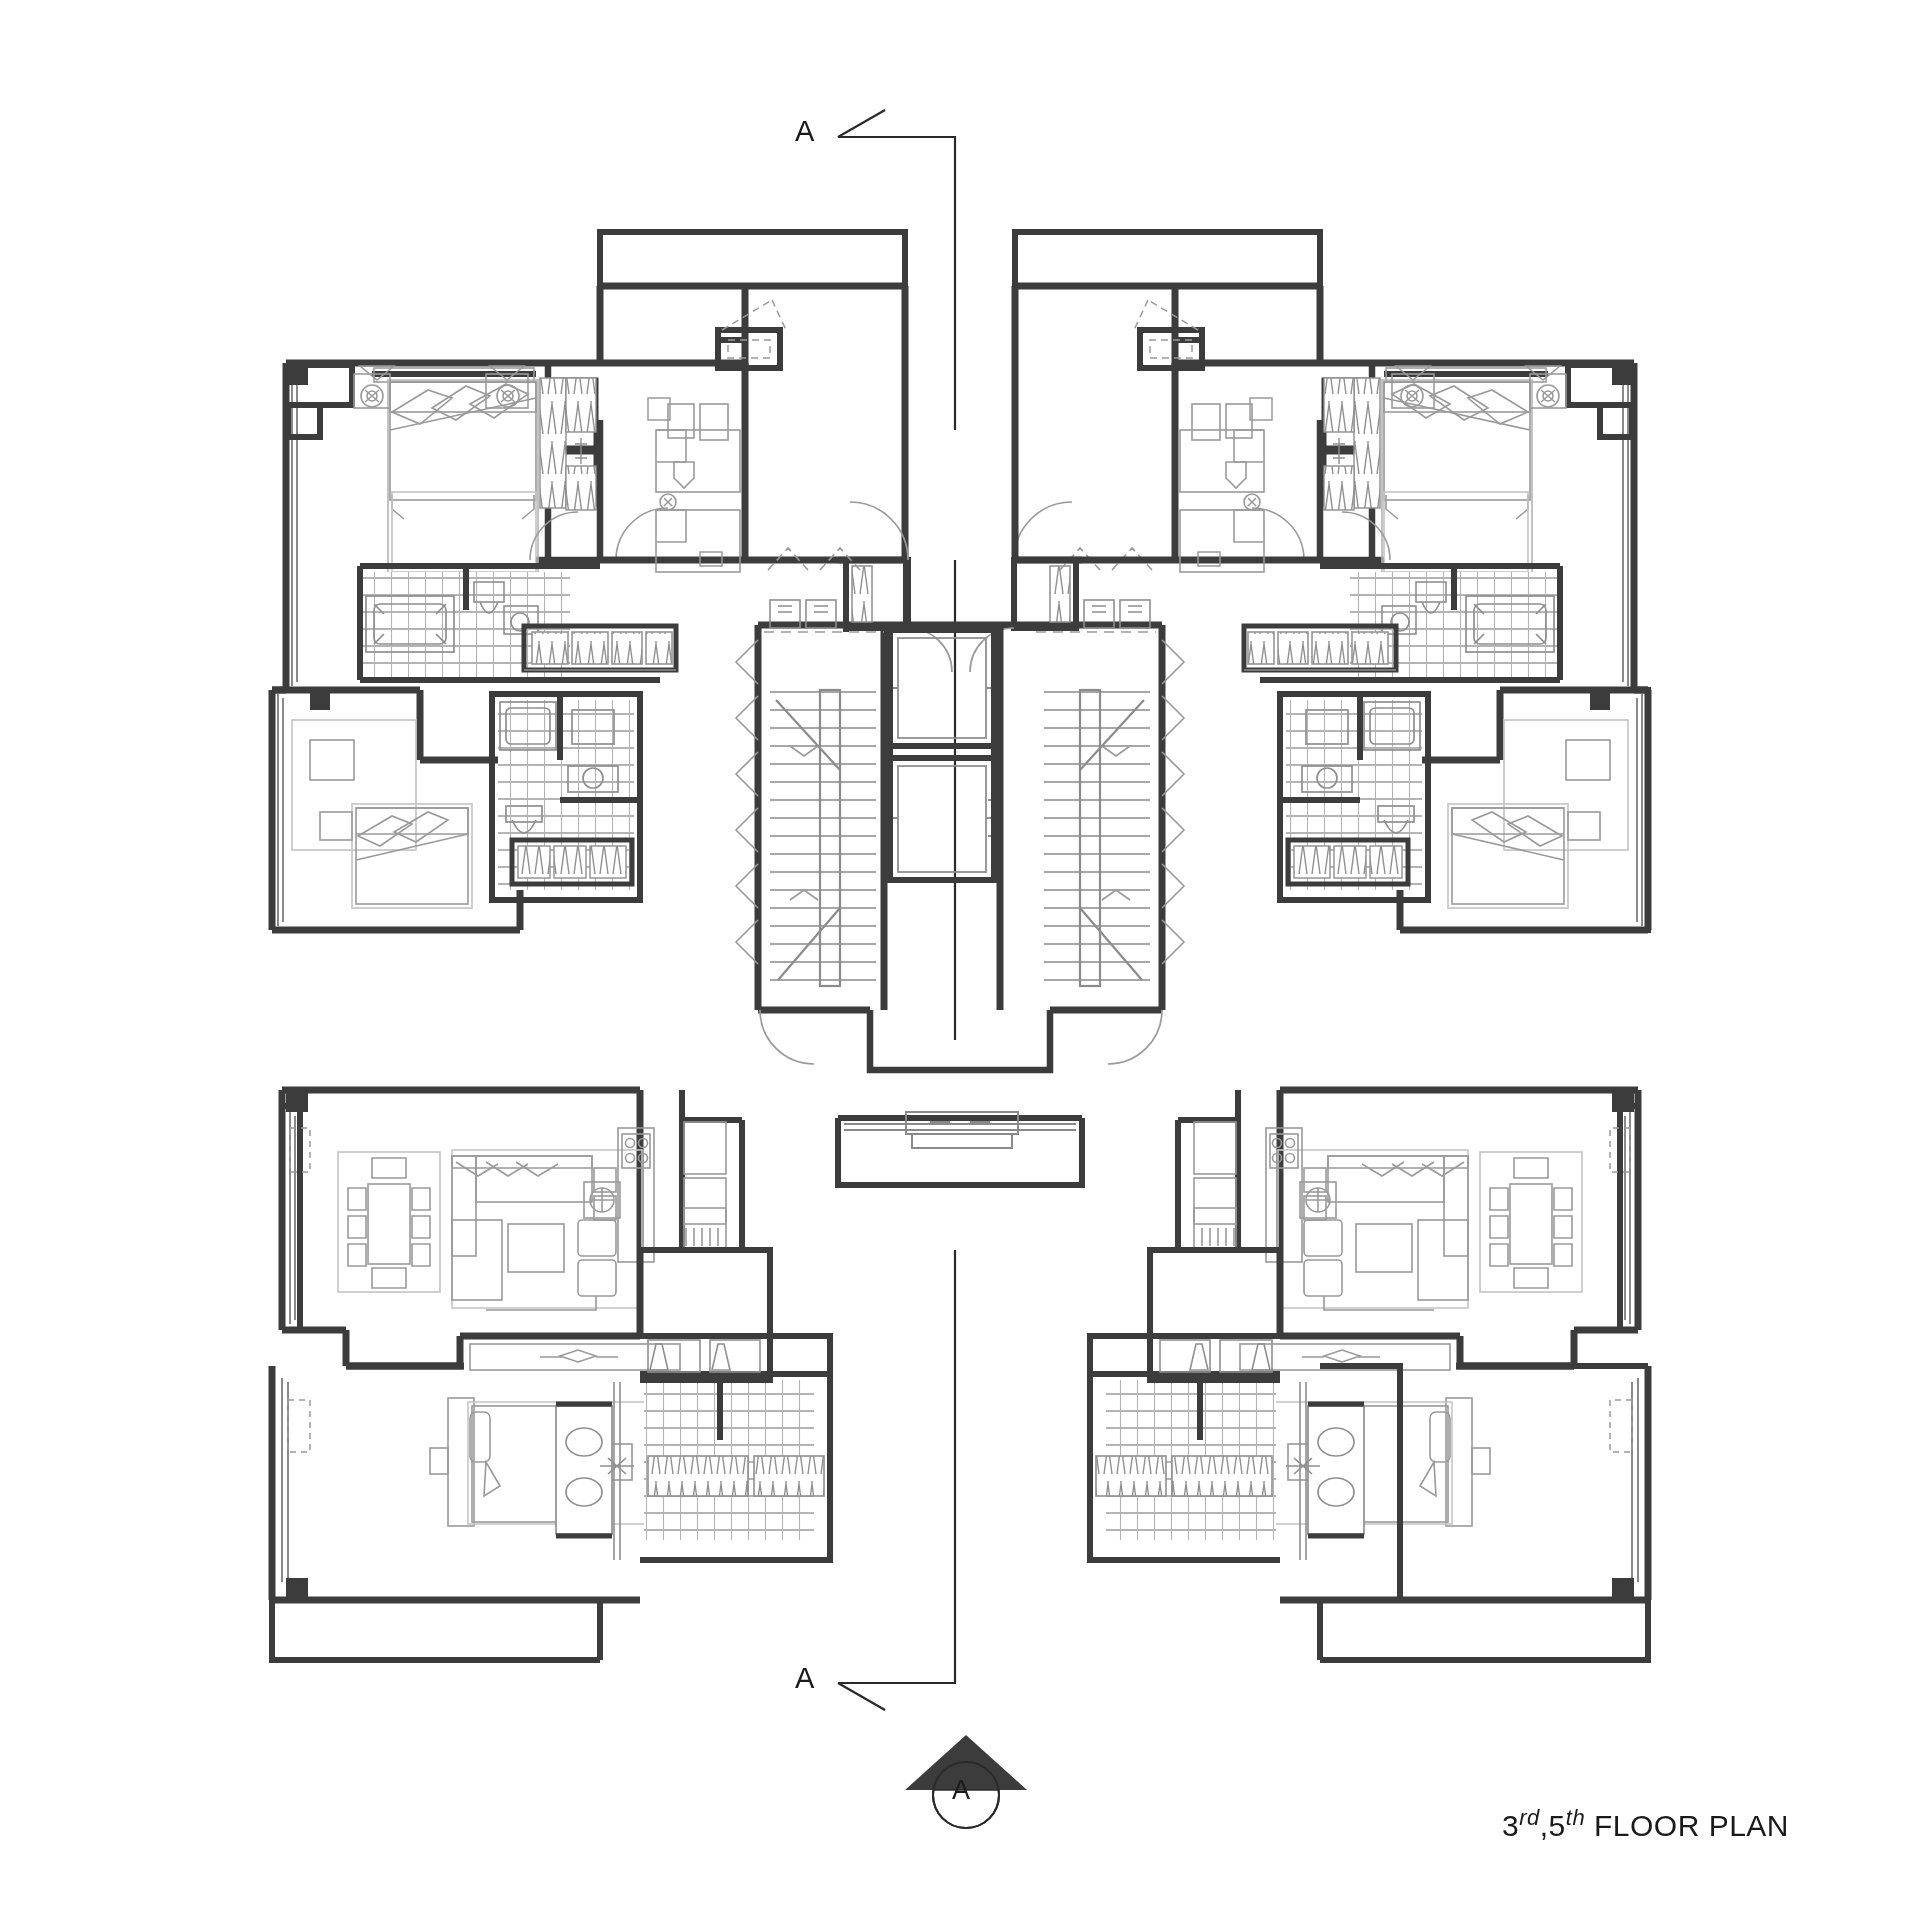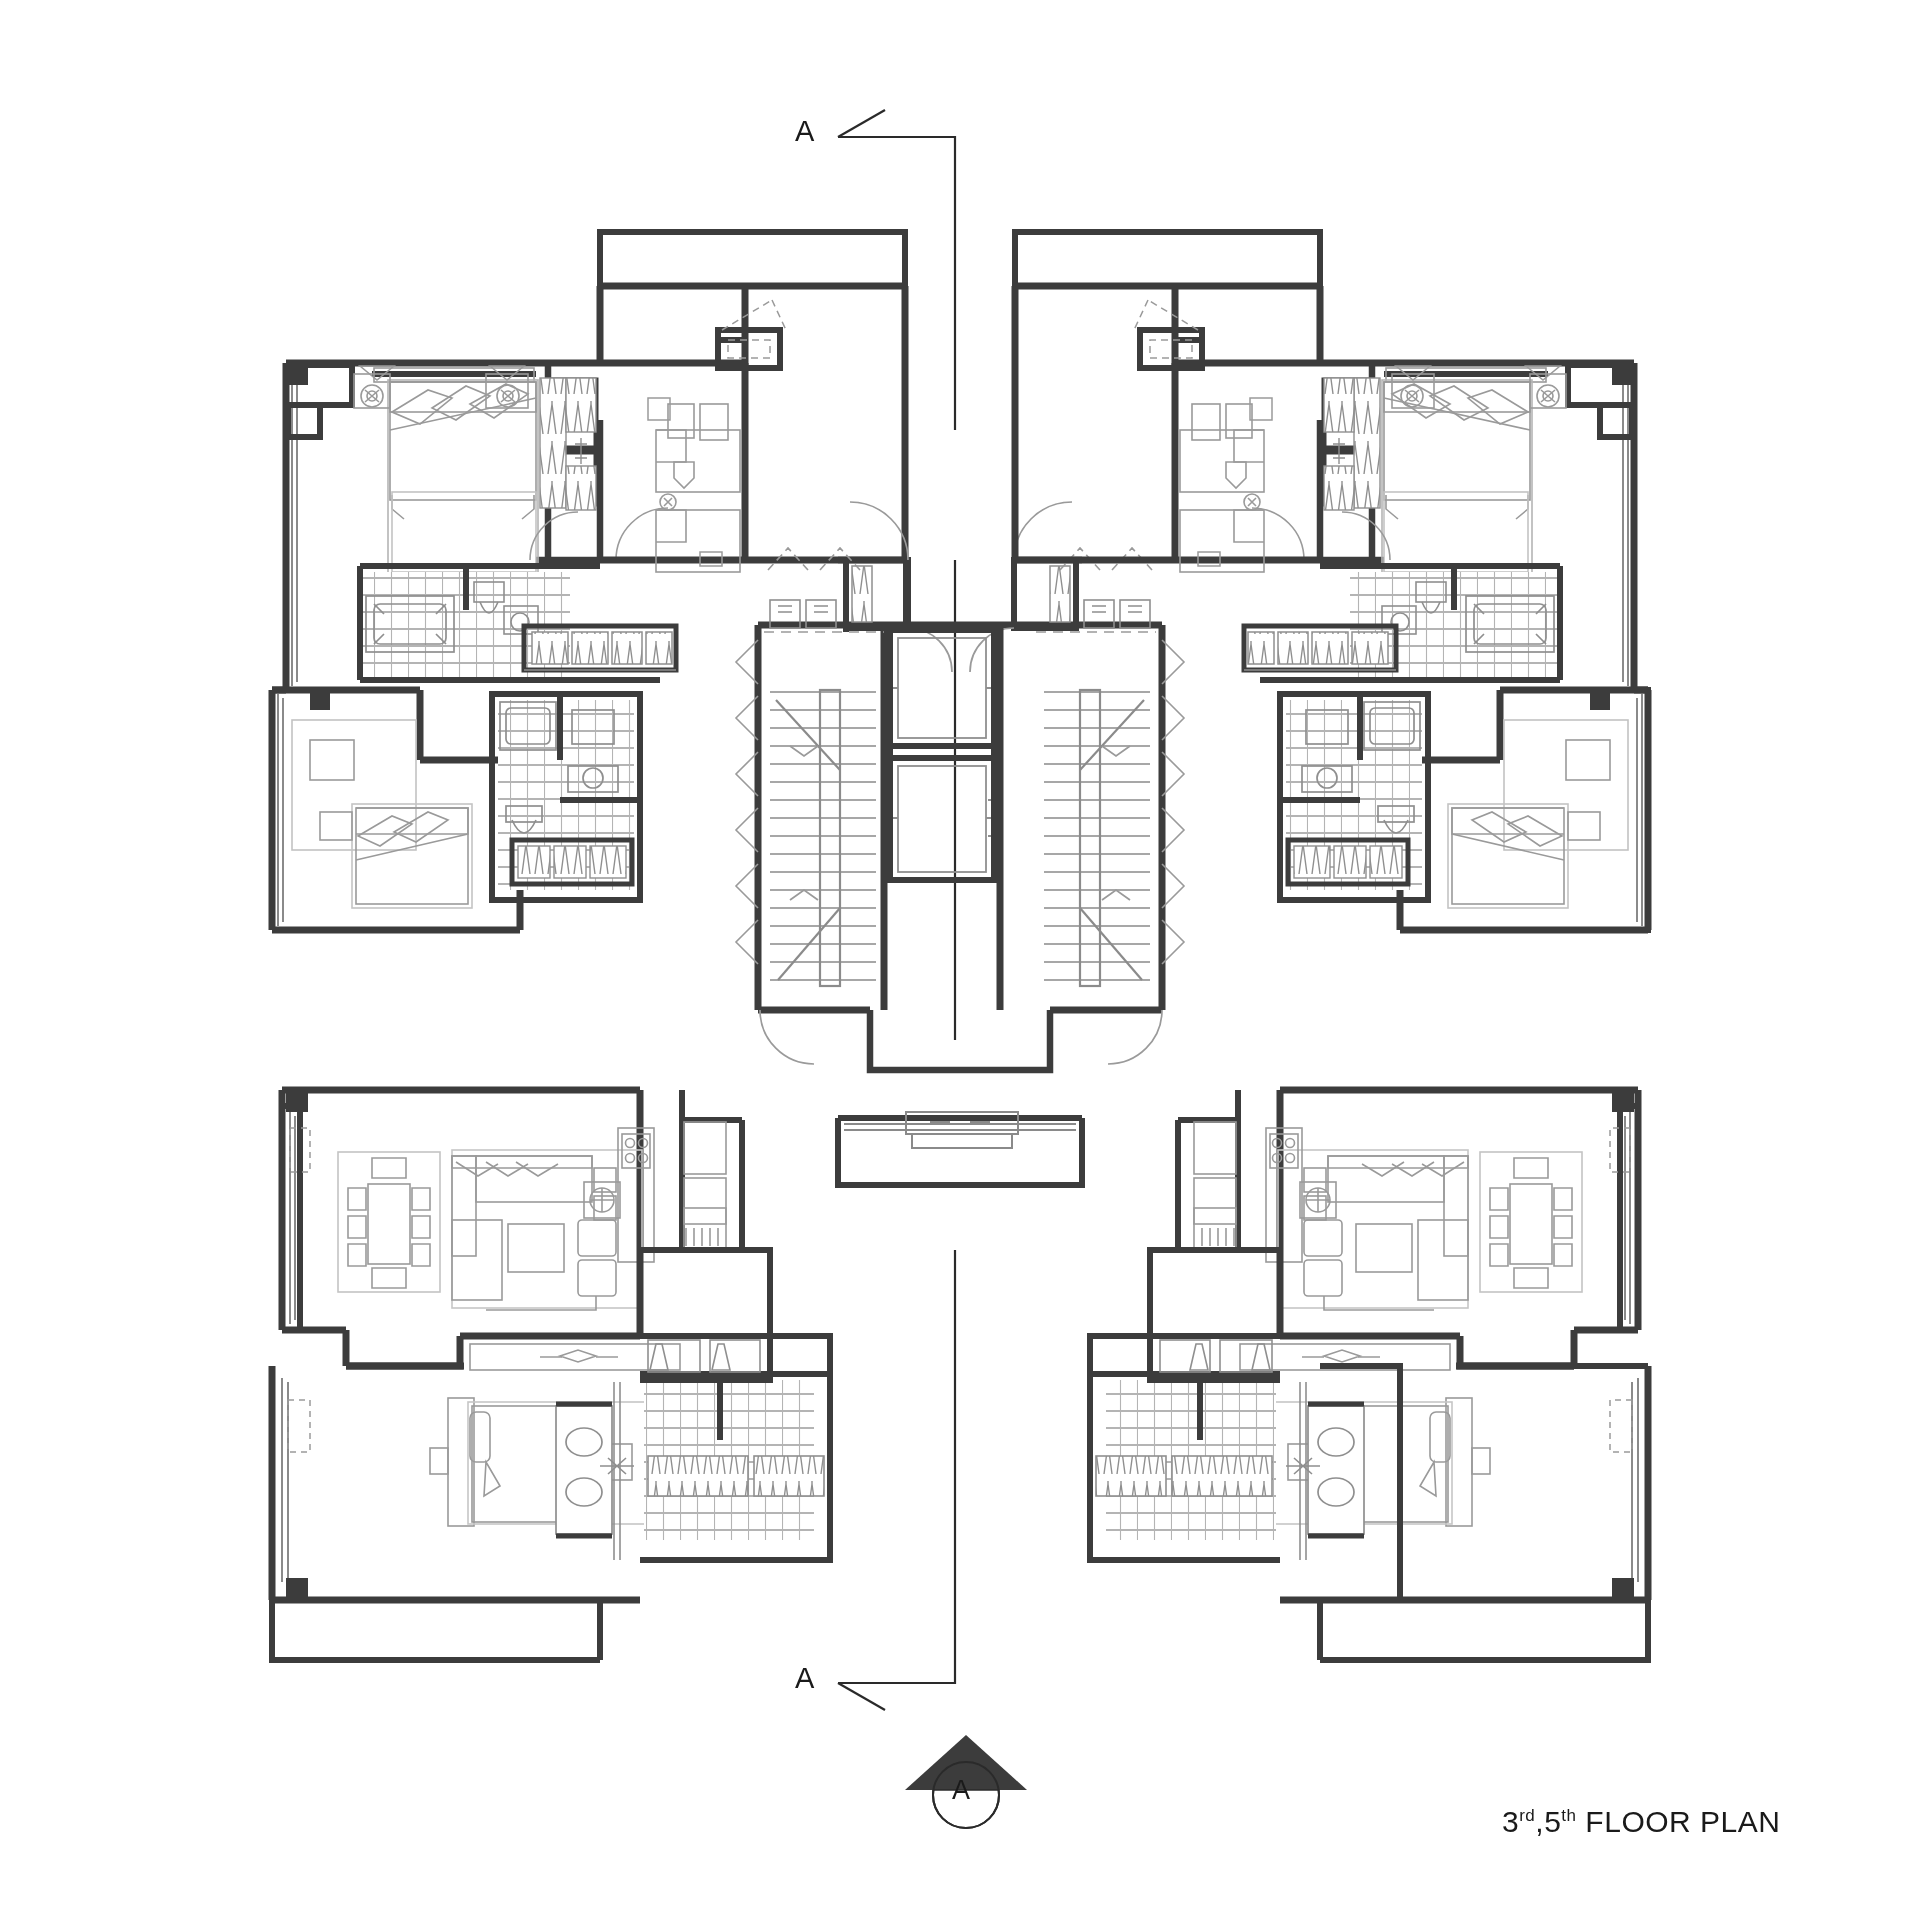--- a/index.html
+++ b/index.html
@@ -1,21 +1,21 @@
 <!DOCTYPE html>
 <html><head>
 <meta charset="utf-8">
 <style>
   html,body{margin:0;padding:0;background:#ffffff;}
   body{width:1920px;height:1920px;font-family:"Liberation Sans",sans-serif;overflow:hidden;}
   #sheet{position:relative;width:1920px;height:1920px;background:#fff;}
   #plan{position:absolute;left:0;top:0;width:1920px;height:1920px;}
   .label{position:absolute;color:#1a1a1a;font-family:"Liberation Sans",sans-serif;white-space:nowrap;}
   #title{left:1502px;top:1805px;font-size:30px;letter-spacing:.5px;}
-  #title sup{font-size:17px;vertical-align:super;}
+  #title sup{font-size:22px;vertical-align:super;font-style:italic;}
   #secA-top{left:795px;top:115px;font-size:29px;}
   #secA-bot{left:795px;top:1662px;font-size:29px;}
   #secA-mark{left:952px;top:1775px;font-size:27px;}
 </style>
 </head>
 <body>
 
 <div id="sheet">
 
   <svg id="plan" viewBox="0 0 1920 1920">

